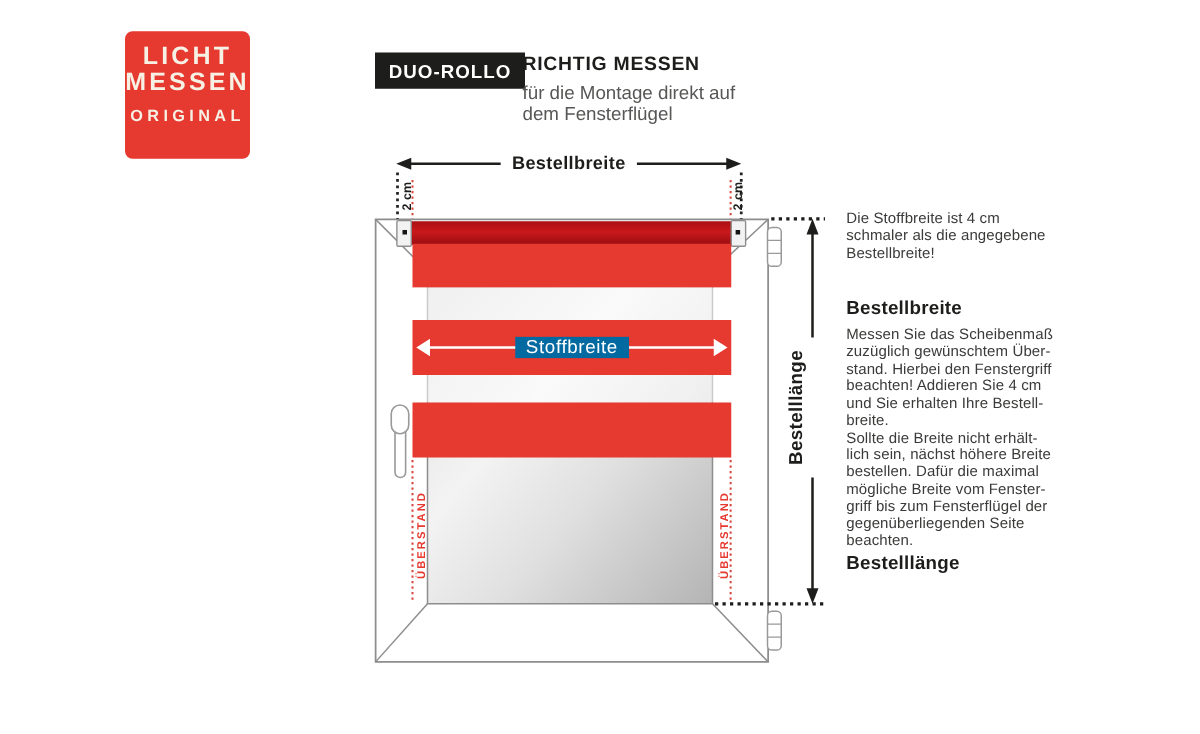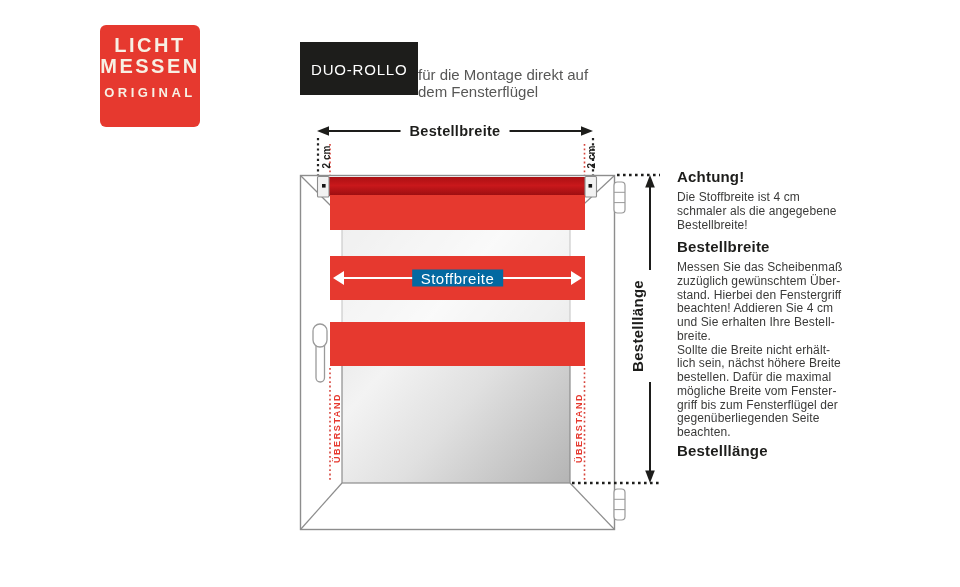--- a/index.html
+++ b/index.html
@@ -14,22 +14,22 @@
   }
   .logo-line{
     color:#f7f0e4;font-weight:bold;font-size:20px;line-height:21px;letter-spacing:2.5px;
   }
   .logo-sub{
     color:#f7f0e4;font-size:13px;letter-spacing:3.5px;margin-top:8px;font-weight:bold;
   }
   
   .badge{
     position:absolute;left:300px;top:42px;height:21px;line-height:23px;
-    background:#1d1d1b;color:#ffffff;font-weight:normal;font-size:15px;letter-spacing:0.8px;
-    padding:16px 11px;
+    background:#1d1d1b;color:#ffffff;font-weight:bold;font-size:15px;letter-spacing:0.8px;
+    padding:4px 11px;
   }
   .title{
     position:absolute;left:418px;top:43px;font-weight:bold;font-size:15.5px;letter-spacing:0.6px;color:#1d1d1b;
   }
   .subtitle{
     position:absolute;left:418px;top:66px;font-size:15px;line-height:17px;color:#575756;white-space:pre-line;
   }
   
   .diagram-svg{position:absolute;left:280px;top:120px;width:400px;height:430px;z-index:1;}
   .stripe{position:absolute;left:330px;width:255px;background:#e6392f;z-index:2;}
@@ -86,20 +86,21 @@
 
 <div class="canvas">
 
   <div class="logo">
     <div class="logo-line">LICHT</div>
     <div class="logo-line">MESSEN</div>
     <div class="logo-sub">ORIGINAL</div>
   </div>
 
   <div class="badge">DUO-ROLLO</div>
+  <div class="title">RICHTIG MESSEN</div>
   <div class="subtitle">für die Montage direkt auf
 dem Fensterflügel</div>
 
   <svg class="diagram-svg" viewBox="0 0 400 430" xmlns="http://www.w3.org/2000/svg">
     <defs>
       <linearGradient id="glassGrad" x1="0" y1="0" x2="1" y2="1">
         <stop offset="0" stop-color="#dcdcdc"></stop>
         <stop offset="0.38" stop-color="#f3f3f3"></stop>
         <stop offset="0.62" stop-color="#e0e0e0"></stop>
         <stop offset="1" stop-color="#b4b4b4"></stop>
@@ -178,21 +179,20 @@
   <div class="stripe stripe3"></div>
 
   <div class="bb-label">Bestellbreite</div>
   <div class="cm-label cm-left">2 cm</div>
   <div class="cm-label cm-right">2 cm</div>
   <div class="bl-label">Bestelllänge</div>
   <div class="ueb-label ueb-left">ÜBERSTAND</div>
   <div class="ueb-label ueb-right">ÜBERSTAND</div>
 
   <div class="info-section sec1">
-    <h3>Achtung!</h3>
     <p>Die Stoffbreite ist 4 cm
 schmaler als die angegebene
 Bestellbreite!</p>
   </div>
   <div class="info-section sec2">
     <h3>Bestellbreite</h3>
     <p>Messen Sie das Scheibenmaß
 zuzüglich gewünschtem Über-
 stand. Hierbei den Fenstergriff
 beachten! Addieren Sie 4 cm

